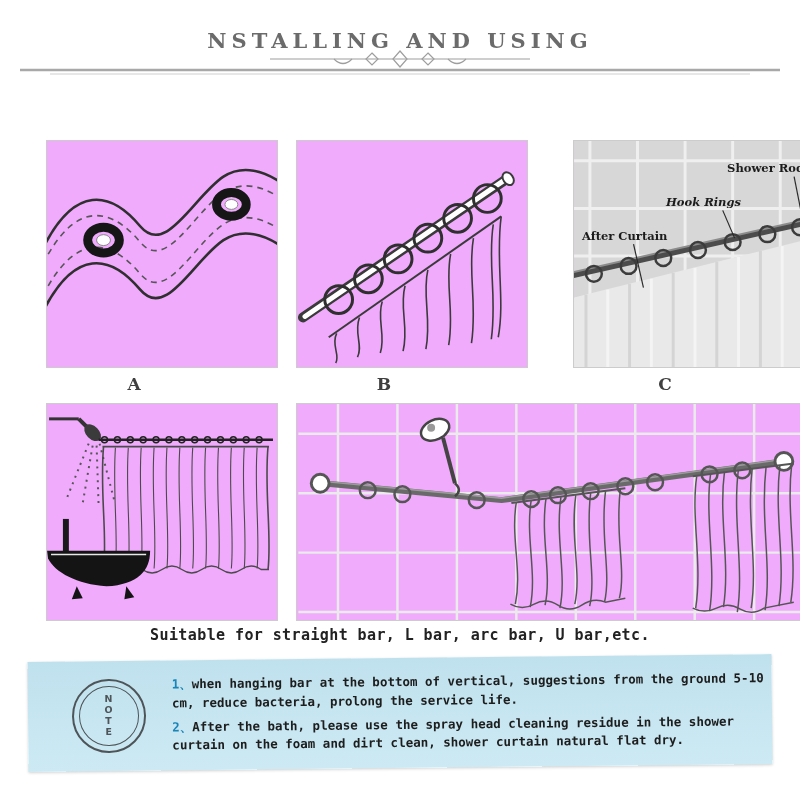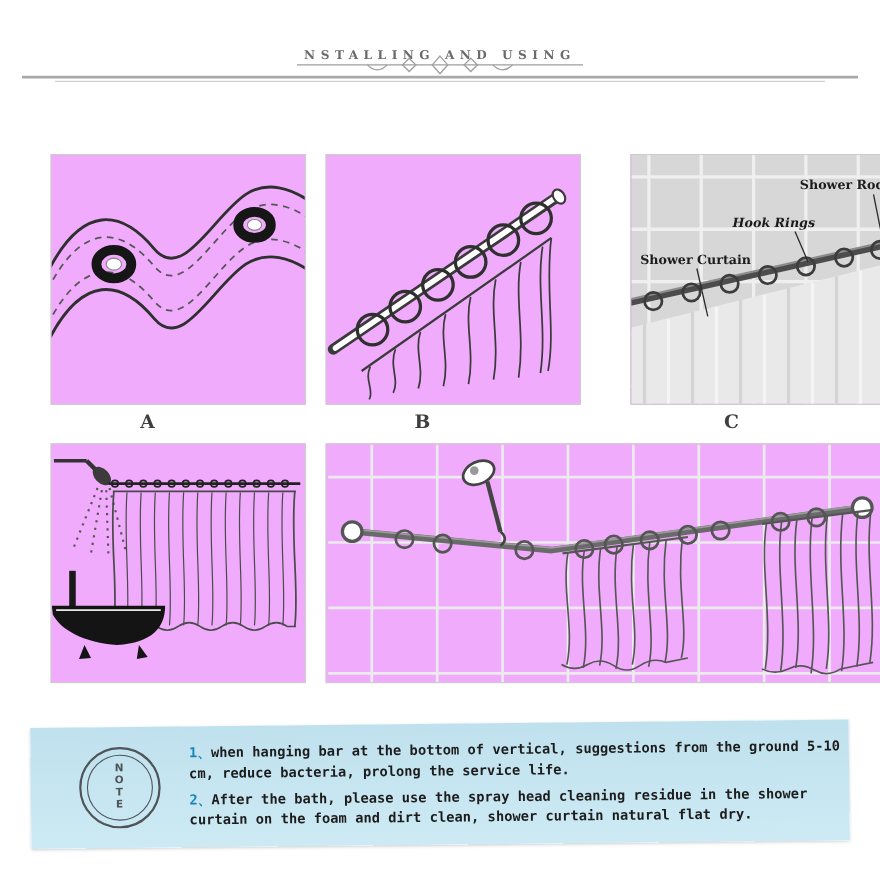--- a/index.html
+++ b/index.html
@@ -1,21 +1,21 @@
 <!DOCTYPE html>
 <html><head>
 <meta charset="utf-8">
 <style>
   html,body { margin:0; padding:0; background:#ffffff; }
   .page { position:relative; width:800px; height:800px; background:#fff; overflow:hidden;
           font-family:"DejaVu Sans", sans-serif; }
 
   .title { position:absolute; top:28px; left:0; width:100%; text-align:center;
-           font-family:"DejaVu Serif", serif; font-size:11px; font-weight:700;
-           letter-spacing:5px; color:#6b6b6b;margin-top:16px; }
+           font-family:"DejaVu Serif", serif; font-size:21px; font-weight:700;
+           letter-spacing:5px; color:#6b6b6b; }
   .divider { position:absolute; top:50px; left:20px; }
 
   .panel { position:absolute; background:#f0abfc; border:1px solid #cccccc; box-sizing:border-box;margin-left:28px; }
   .panel svg { display:block; width:100%; height:100%; }
   .panel-a { left:18px;  top:140px; width:232px; height:228px; }
   .panel-b { left:268px; top:140px; width:232px; height:228px; }
   .panel-c { left:545px; top:140px; width:240px; height:228px; }
   .panel-d { left:18px;  top:403px; width:232px; height:218px; }
   .panel-e { left:268px; top:403px; width:517px; height:218px; }
 
@@ -162,21 +162,21 @@
         <circle cx="228" cy="87" r="8"></circle>
       </g>
       <g stroke="#2a2a2a" stroke-width="1.2">
         <path d="M222,36 L230,76"></path>
         <path d="M150,70 L162,98"></path>
         <path d="M60,104 L70,148"></path>
       </g>
     </svg>
     <span class="anno anno-rod">Shower Rod</span>
     <span class="anno anno-rings">Hook Rings</span>
-    <span class="anno anno-curtain">Shower Curtain</span>
+    <span class="anno anno-curtain">After Curtain</span>
   </div>
 
   <div class="panel-label label-a">A</div>
   <div class="panel-label label-b">B</div>
   <div class="panel-label label-c">C</div>
 
   <div class="panel panel-d">
     <svg viewBox="0 0 232 218">
       <g>
         <line x1="2" y1="15" x2="32" y2="15" stroke="#333" stroke-width="3"></line>
@@ -295,20 +295,21 @@
         <path d="M444,67 C438,117 450,166 443,210"></path>
         <path d="M458,65 C452,115 464,162 457,206"></path>
         <path d="M472,64 C466,117 478,164 471,208"></path>
         <path d="M486,62 C480,113 492,158 485,204"></path>
         <path d="M498,60 C492,111 504,154 497,200"></path>
         <path d="M398,206 Q410,212 422,206 T446,207 T470,206 L500,200"></path>
       </g>
     </svg>
   </div>
 
+  <div class="suitable">Suitable for straight bar, L bar, arc bar, U bar,etc.</div>
 
   <div class="note-box">
     <div class="stamp">
       <div class="stamp-inner">
         <span>N</span>
         <span>O</span>
         <span>T</span>
         <span>E</span>
       </div>
     </div>

